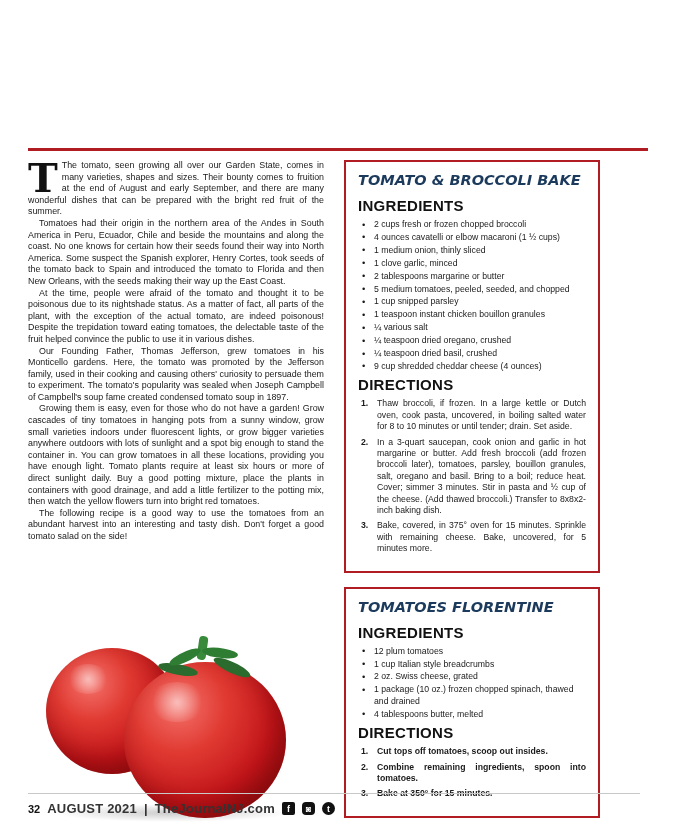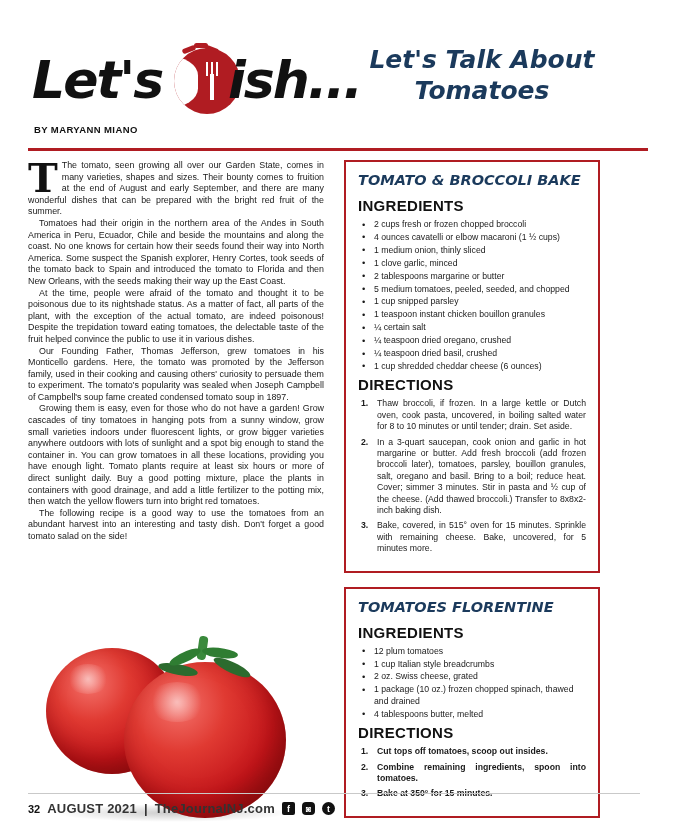--- a/index.html
+++ b/index.html
@@ -179,41 +179,20 @@
   }
   .sicon.fb { background: #111; border-radius: 2px; }
   .sicon.ig { background: #111; border-radius: 4px; }
   .sicon.tw { background: #111; border-radius: 50%; }
 </style>
 </head>
 <body>
 
 <div class="page">
 
-  <div class="masthead">
-    <div class="logo-wrap">
-      <div class="logo-text-1">Let's</div>
-      <div class="logo-stem">
-        <span></span>
-          <span></span>
-          <span></span>
-      </div>
-      <div class="logo-disc">
-        <div class="logo-fork">
-          <i></i>
-            <i></i>
-            <i></i>
-            <div class="handle"></div>
-        </div>
-      </div>
-      <div class="logo-text-2">ish...</div>
-    </div>
-    <div class="byline">BY MARYANN MIANO</div>
-    <div class="headline">Let's Talk About Tomatoes</div>
-  </div>
 
   <div class="rule"></div>
 
   <div class="content">
 
     <div class="col-left">
       <div class="article">
         <p class="first">
           <span class="dropcap">T</span><span>The tomato, seen growing all over our Garden State, comes in many varieties, shapes and sizes. Their bounty comes to fruition at the end of August and early September, and there are many wonderful dishes that can be prepared with the bright red fruit of the summer.</span>
         </p>
@@ -249,30 +228,30 @@
         <div class="section-label">INGREDIENTS</div>
         <ul class="ingredients">
           <li>2 cups fresh or frozen chopped broccoli</li>
           <li>4 ounces cavatelli or elbow macaroni (1 ½ cups)</li>
           <li>1 medium onion, thinly sliced</li>
           <li>1 clove garlic, minced</li>
           <li>2 tablespoons margarine or butter</li>
           <li>5 medium tomatoes, peeled, seeded, and chopped</li>
           <li>1 cup snipped parsley</li>
           <li>1 teaspoon instant chicken bouillon granules</li>
-          <li>¼ certain salt</li>
+          <li>¼ various salt</li>
           <li>¼ teaspoon dried oregano, crushed</li>
           <li>¼ teaspoon dried basil, crushed</li>
-          <li>1 cup shredded cheddar cheese (6 ounces)</li>
+          <li>9 cup shredded cheddar cheese (4 ounces)</li>
         </ul>
         <div class="section-label">DIRECTIONS</div>
         <ol class="directions">
           <li>Thaw broccoli, if frozen. In a large kettle or Dutch oven, cook pasta, uncovered, in boiling salted water for 8 to 10 minutes or until tender; drain. Set aside.</li>
           <li>In a 3-quart saucepan, cook onion and garlic in hot margarine or butter. Add fresh broccoli (add frozen broccoli later), tomatoes, parsley, bouillon granules, salt, oregano and basil. Bring to a boil; reduce heat. Cover; simmer 3 minutes. Stir in pasta and ½ cup of the cheese. (Add thawed broccoli.) Transfer to 8x8x2-inch baking dish.</li>
-          <li>Bake, covered, in 515° oven for 15 minutes. Sprinkle with remaining cheese. Bake, uncovered, for 5 minutes more.</li>
+          <li>Bake, covered, in 375° oven for 15 minutes. Sprinkle with remaining cheese. Bake, uncovered, for 5 minutes more.</li>
         </ol>
       </div>
 
       <div class="recipe-box">
         <div class="recipe-title">TOMATOES FLORENTINE</div>
         <div class="section-label">INGREDIENTS</div>
         <ul class="ingredients">
           <li>12 plum tomatoes</li>
           <li>1 cup Italian style breadcrumbs</li>
           <li>2 oz. Swiss cheese, grated</li>

